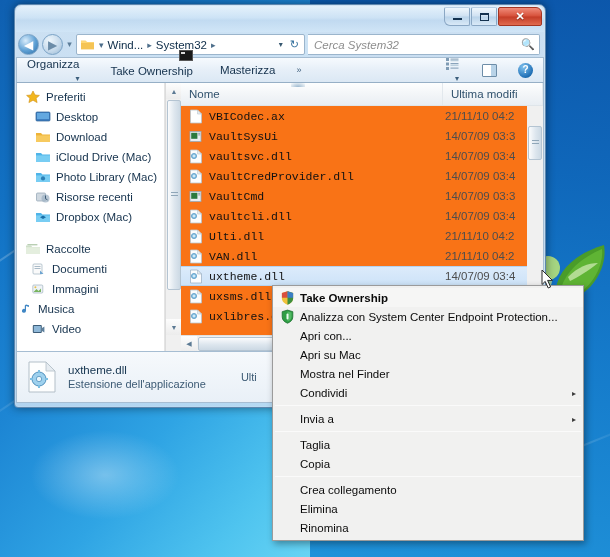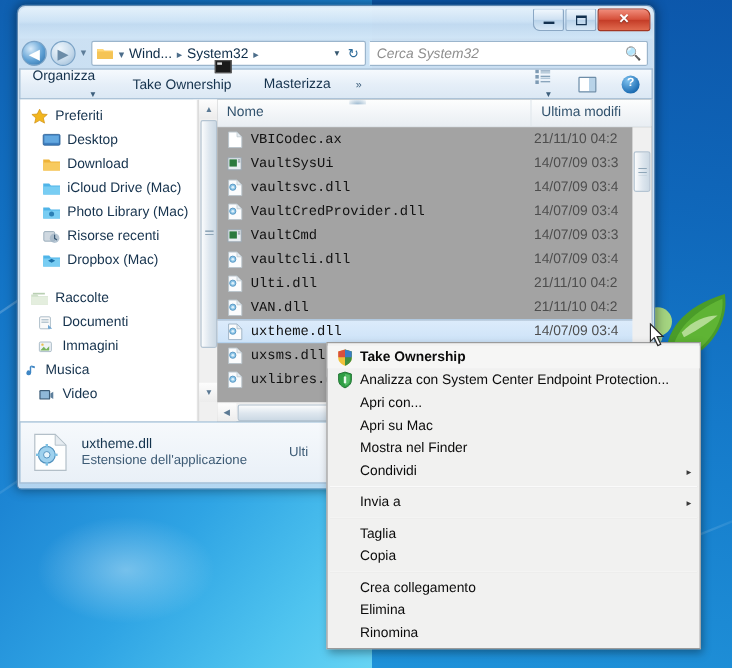--- a/index.html
+++ b/index.html
@@ -240,21 +240,21 @@
   }
   .sb-grip { width: 7px; height: 6px;
     background: repeating-linear-gradient(180deg,#8fa6b8 0 1px, transparent 1px 3px); }
   .navsplit {
     position: absolute; right: 16px; top: 0; width: 4px; height: 100%;
     background: #fff; border-right: 1px solid #e4e4e4;
   }
 
   
   .filelist {
-    flex: 1 1 auto; position: relative; background: #a3a3a3; overflow: hidden;
+    flex: 1 1 auto; position: relative; background: #f97316; overflow: hidden;
   }
   .colhdr {
     height: 23px; display: flex; align-items: center;
     background: linear-gradient(180deg,#fdfefe,#f1f4f7 60%,#e9eef3);
     border-bottom: 1px solid #dfe5ea;
     font-size: 11.5px; color: #31526d;
     position: relative;
   }
   .colhdr .col { padding-left: 8px; border-right: 1px solid #e2e8ed; height: 100%; display: flex; align-items: center; }
   .colhdr .col.name { width: 262px; }

